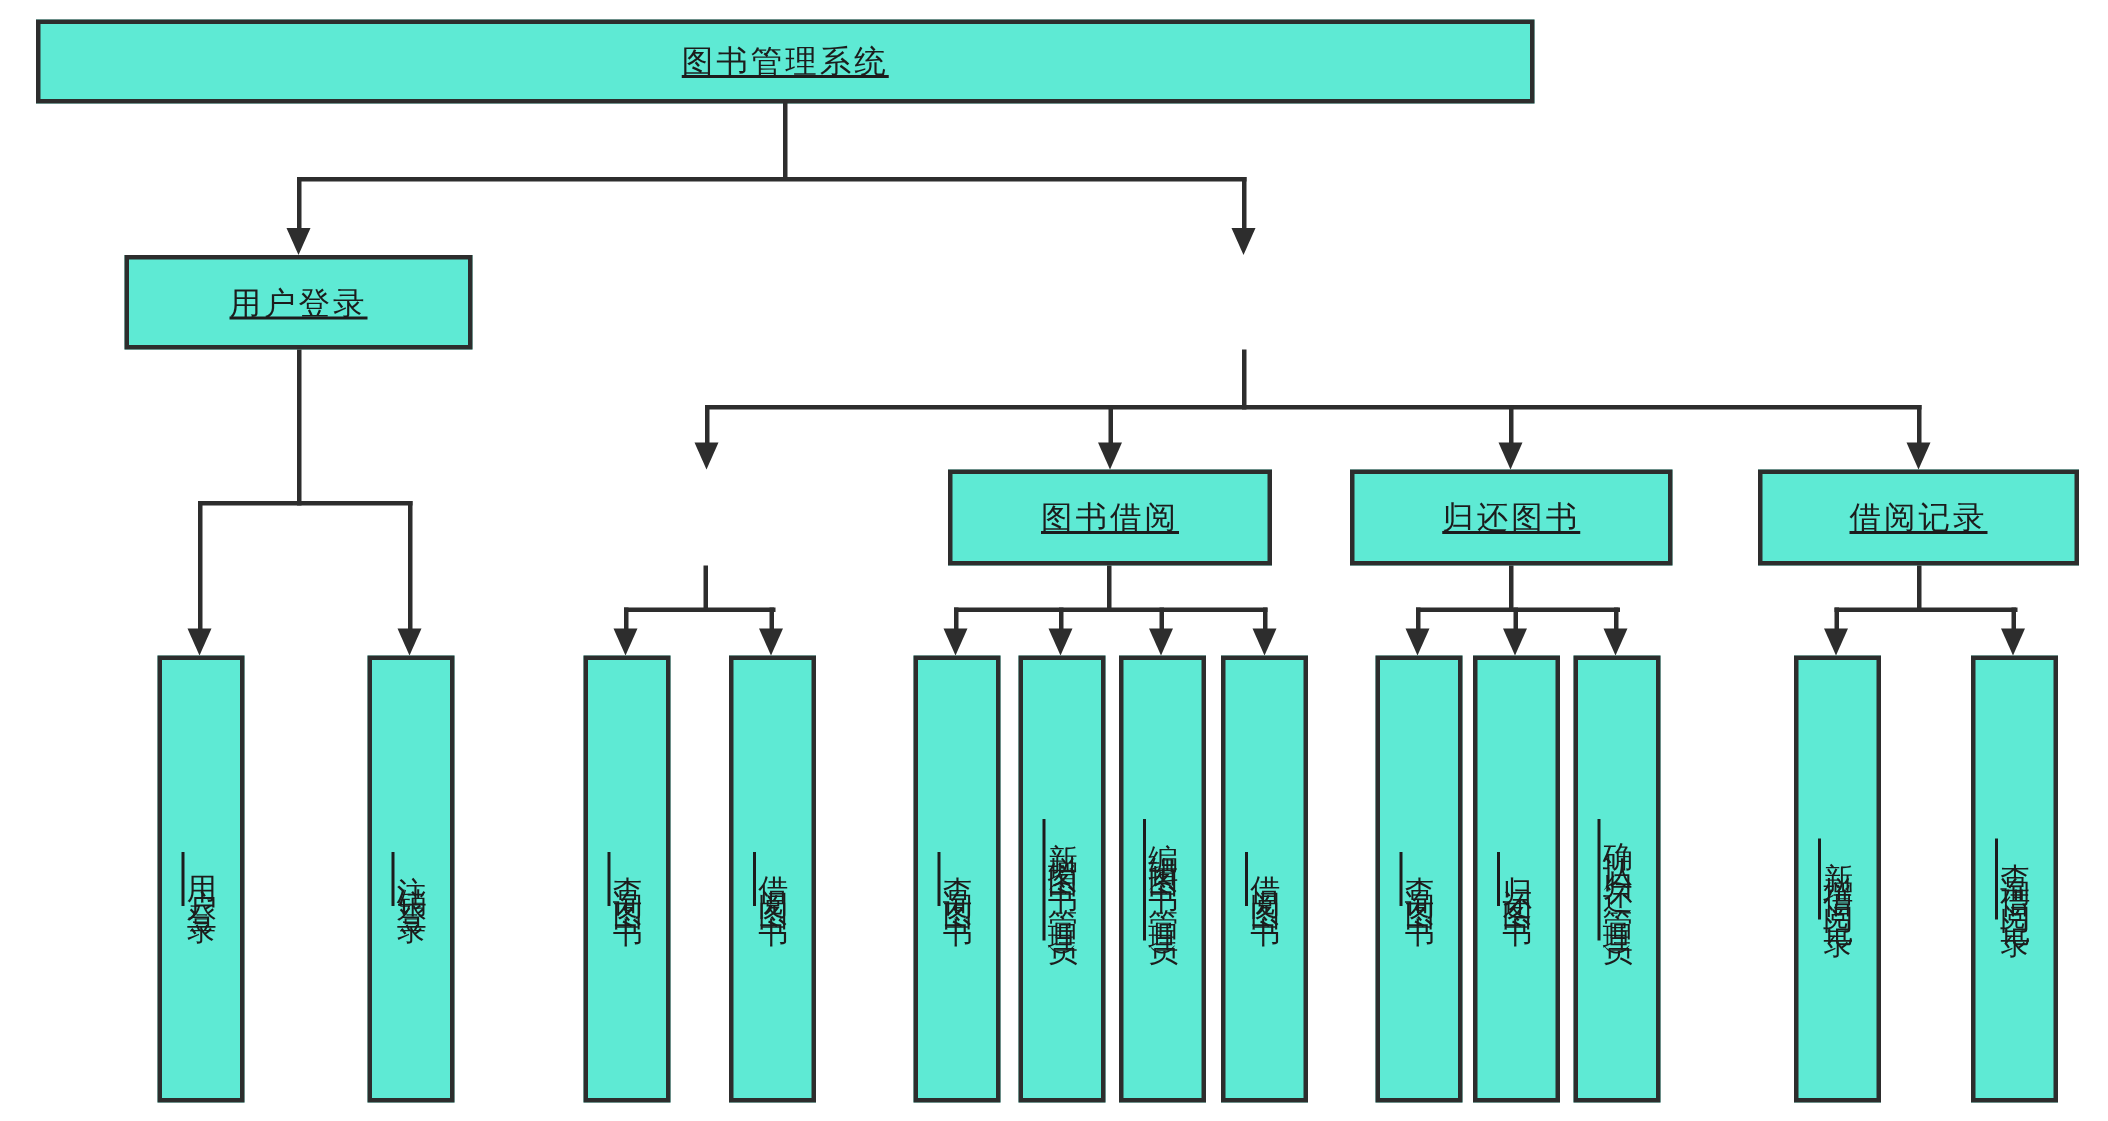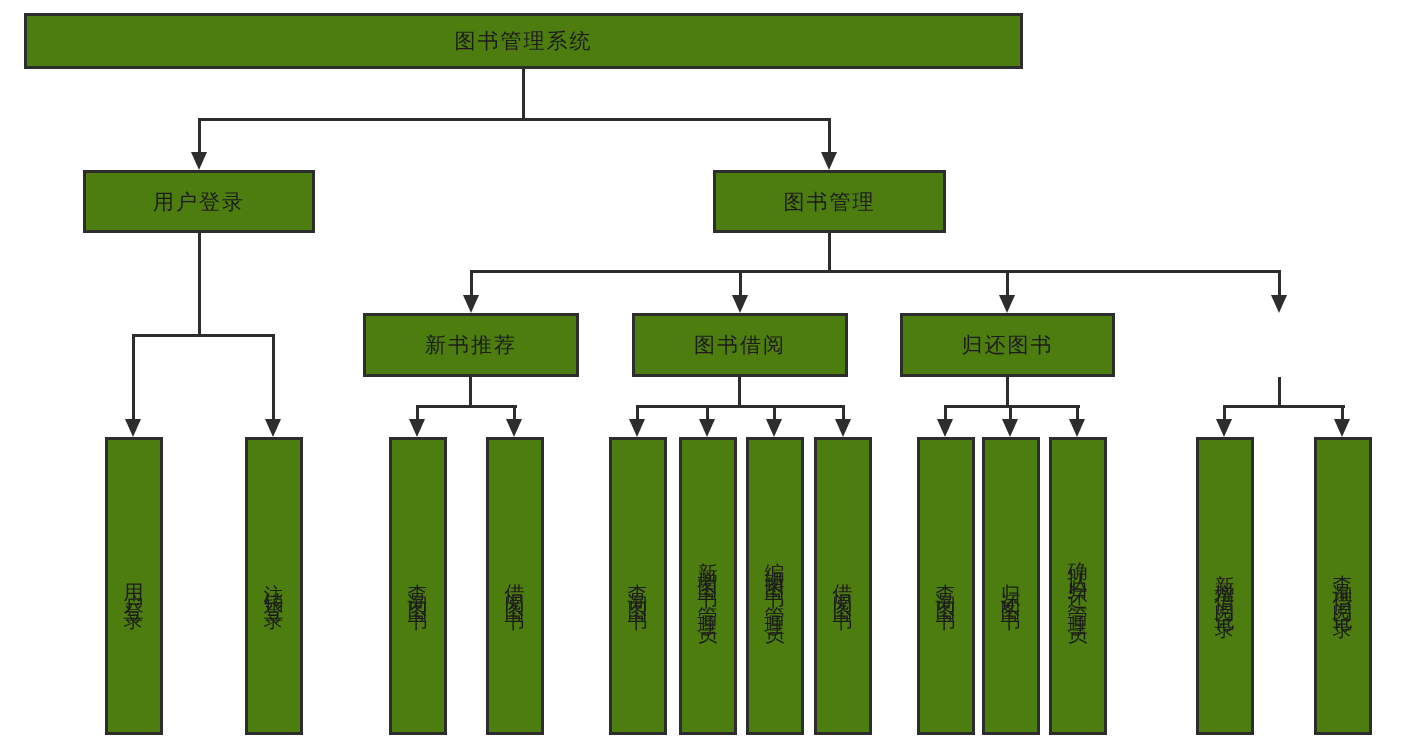--- a/index.html
+++ b/index.html
@@ -13,26 +13,27 @@
     position:relative;
     width:1405px;height:747px;
     background:var(--bg);
     font-family:"Liberation Sans","DejaVu Sans",sans-serif;
     overflow:hidden;
   }
   .box{
     position:absolute;
     box-sizing:border-box;
     border:3px solid var(--line);
-    background:#4d7c0f;
+    background:#5eead4;
     display:flex;align-items:center;justify-content:center;
     color:var(--text);
     font-size:21px;
     letter-spacing:2px;
     white-space:nowrap;
+    text-decoration:underline;
   }
   .leaf{
     writing-mode:vertical-rl;
     text-orientation:mixed;
     font-size:20px;
     letter-spacing:9px;
     white-space:normal;
     line-height:1;
   }
   .vl{position:absolute;width:3px;background:var(--line);}
@@ -60,43 +61,42 @@
   <div class="box" style="left:24px;top:13px;width:999px;height:56px;">图书管理系统</div>
 
   <div class="vl" style="left:522px;top:68px;height:52px;"></div>
   <div class="hl" style="left:198px;top:118px;width:633px;"></div>
   <div class="vl" style="left:198px;top:118px;height:36px;"></div>
   <div class="ah" style="left:191px;top:152px;"></div>
   <div class="vl" style="left:828px;top:118px;height:36px;"></div>
   <div class="ah" style="left:821px;top:152px;"></div>
 
   <div class="box" style="left:83px;top:170px;width:232px;height:63px;">用户登录</div>
-  <div class="box" style="left:713px;top:170px;width:233px;height:63px;">图书管理</div>
 
   <div class="vl" style="left:198px;top:233px;height:104px;"></div>
   <div class="hl" style="left:132px;top:334px;width:143px;"></div>
   <div class="vl" style="left:132px;top:334px;height:86px;"></div>
   <div class="ah" style="left:125px;top:419px;"></div>
   <div class="vl" style="left:272px;top:334px;height:86px;"></div>
   <div class="ah" style="left:265px;top:419px;"></div>
 
   <div class="vl" style="left:828px;top:233px;height:40px;"></div>
   <div class="hl" style="left:470px;top:270px;width:811px;"></div>
   <div class="vl" style="left:470px;top:270px;height:27px;"></div>
   <div class="ah" style="left:463px;top:295px;"></div>
   <div class="vl" style="left:739px;top:270px;height:27px;"></div>
   <div class="ah" style="left:732px;top:295px;"></div>
   <div class="vl" style="left:1006px;top:270px;height:27px;"></div>
   <div class="ah" style="left:999px;top:295px;"></div>
   <div class="vl" style="left:1278px;top:270px;height:27px;"></div>
   <div class="ah" style="left:1271px;top:295px;"></div>
 
-  <div class="box" style="left:363px;top:313px;width:216px;height:64px;">新书推荐</div>
   <div class="box" style="left:632px;top:313px;width:216px;height:64px;">图书借阅</div>
   <div class="box" style="left:900px;top:313px;width:215px;height:64px;">归还图书</div>
+  <div class="box" style="left:1172px;top:313px;width:214px;height:64px;">借阅记录</div>
 
   <div class="vl" style="left:469px;top:377px;height:31px;"></div>
   <div class="hl" style="left:416px;top:405px;width:101px;"></div>
   <div class="vl" style="left:416px;top:405px;height:16px;"></div>
   <div class="ah" style="left:409px;top:419px;"></div>
   <div class="vl" style="left:513px;top:405px;height:16px;"></div>
   <div class="ah" style="left:506px;top:419px;"></div>
 
   <div class="vl" style="left:738px;top:377px;height:31px;"></div>
   <div class="hl" style="left:636px;top:405px;width:209px;"></div>

